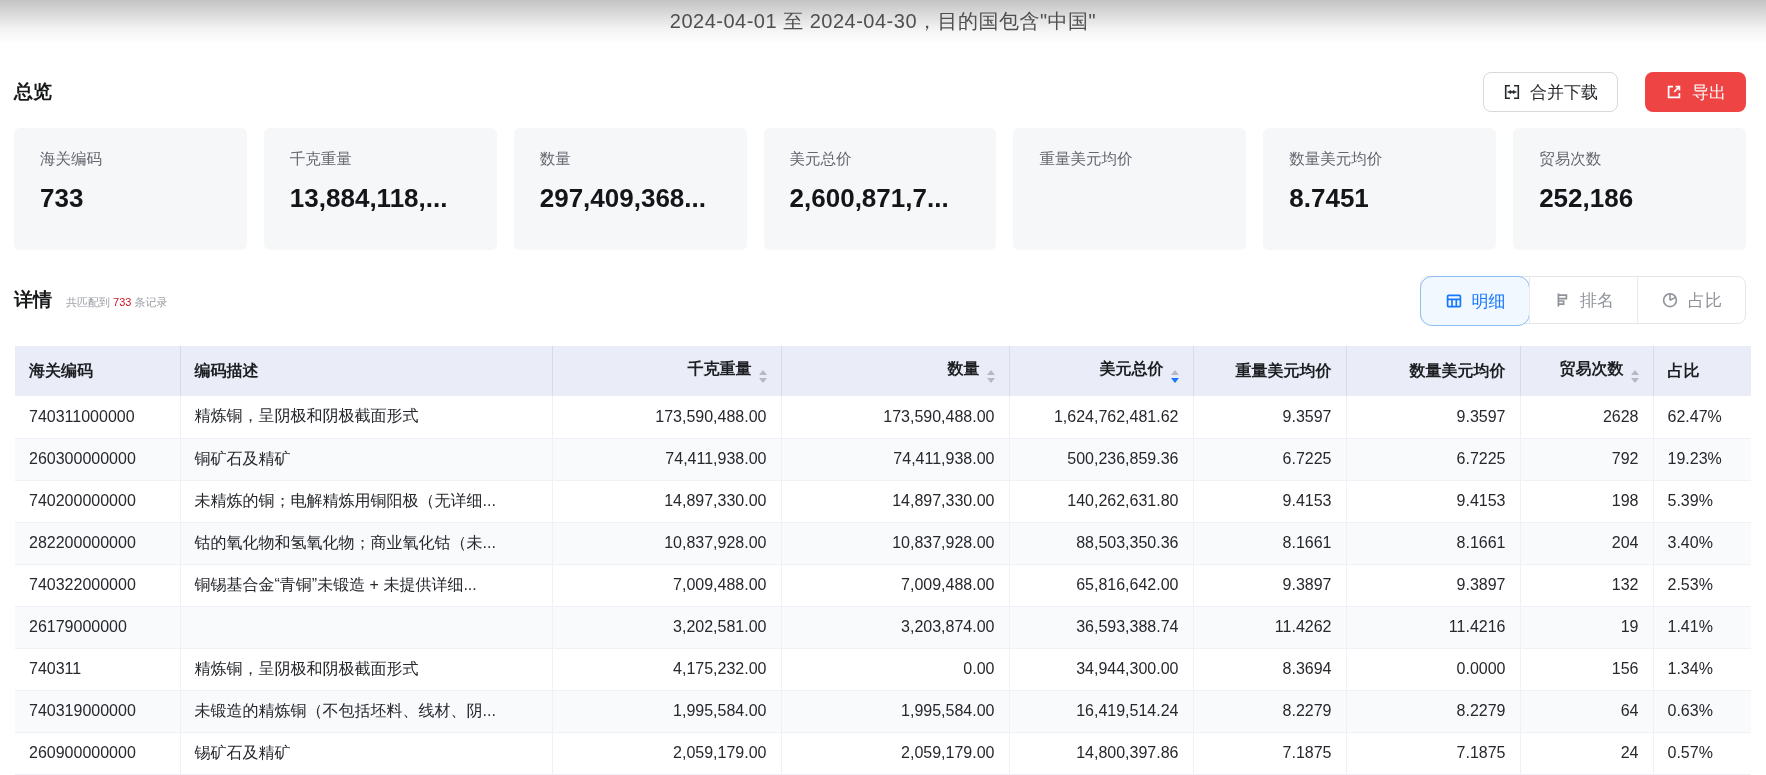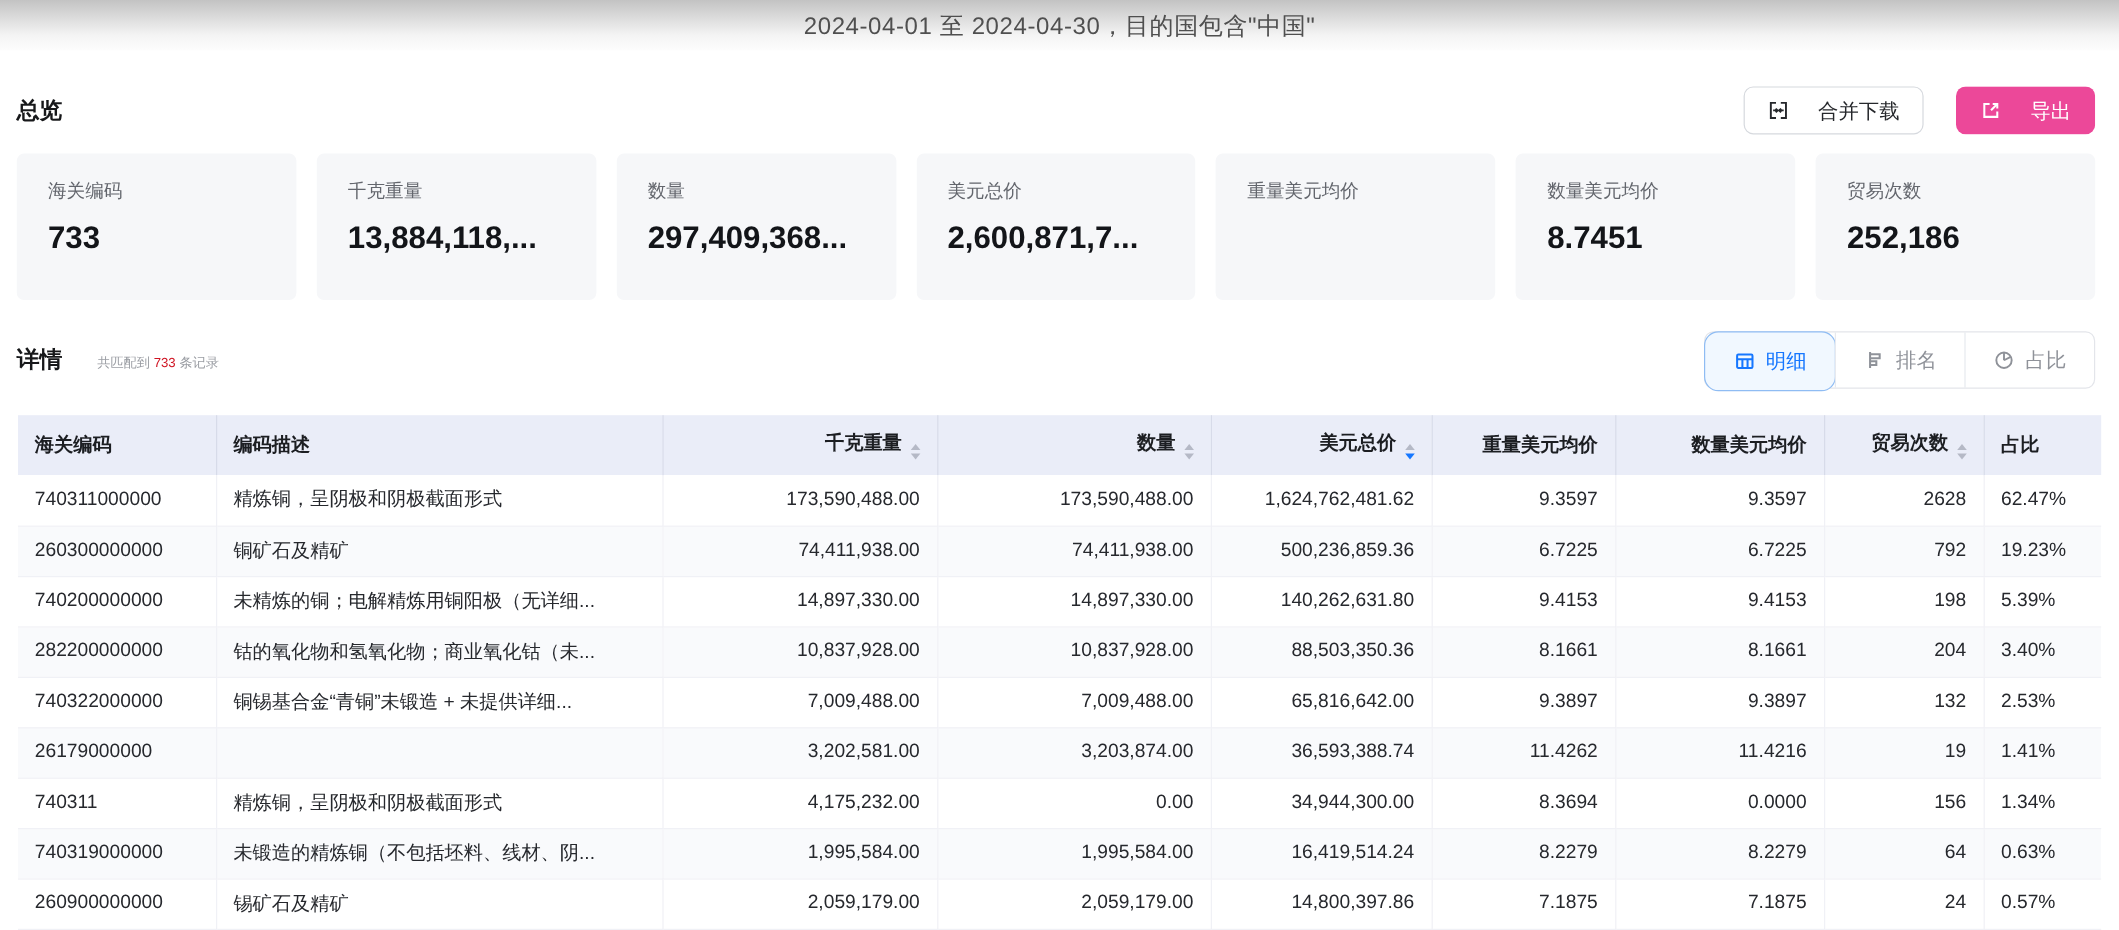--- a/index.html
+++ b/index.html
@@ -8,36 +8,36 @@
 
   
   .title-bar { height:42px; background:linear-gradient(#c3c3c3,#f4f4f4 70%,#fdfdfd);
     display:flex; align-items:center; justify-content:center;
     font-size:20px; color:#4f4f4f; letter-spacing:.5px; }
 
   
   .overview-header { margin:30px 20px 0 14px; display:flex; align-items:center; justify-content:space-between; }
   .section-heading { font-size:19px; font-weight:bold; color:#17181a;text-align:center; }
   .btn-group { display:flex; gap:27px; }
-  .btn { height:40px; display:flex; align-items:center; gap:24px; padding:12px 19px;
+  .btn { height:40px; display:flex; align-items:center; gap:9px; padding:12px 19px;
     border-radius:8px; font-size:17px; cursor:pointer; border:1px solid transparent; }
   .btn-plain { background:#fff; border-color:#d6d9de; color:#26282c; }
-  .btn-primary { background:#ec4899; color:#fff; }
+  .btn-primary { background:#ef4444; color:#fff; }
   .btn svg { display:block; }
 
   
   .cards { margin:16px 20px 0 14px; display:flex; gap:17px; }
   .card { flex:1; height:122px; background:#f6f7f9; border-radius:6px; padding:21px 26px; }
   .card-label { font-size:15.5px; color:#63666d; }
   .card-value { margin-top:13px; font-size:26px; font-weight:bold; color:#131519;
     white-space:nowrap; overflow:hidden; }
 
   
   .detail-bar { margin:26px 20px 0 14px; display:flex; align-items:center; justify-content:space-between; }
-  .detail-left { display:flex; align-items:baseline; gap:29px; }
+  .detail-left { display:flex; align-items:baseline; gap:14px; }
   .match-text { font-size:11px; color:#9a9da3; }
   .match-count { color:#cf1322; }
   .tab-group { display:flex; height:48px; border:1px solid #e3e5ea; border-radius:8px; background:#fff; }
   .tab { width:108px; display:flex; align-items:center; justify-content:center; gap:9px;
     font-size:17px; color:#8f9299; cursor:pointer; border-left:1px solid #e7e9ee; }
   .tab:first-child { border-left:none; }
   .tab.active { margin:-1px; width:110px; height:50px; background:#f1f8ff;
     border:1px solid #8fbcf3; border-radius:12px; color:#1677ff; }
   .tab svg { display:block; }
 

